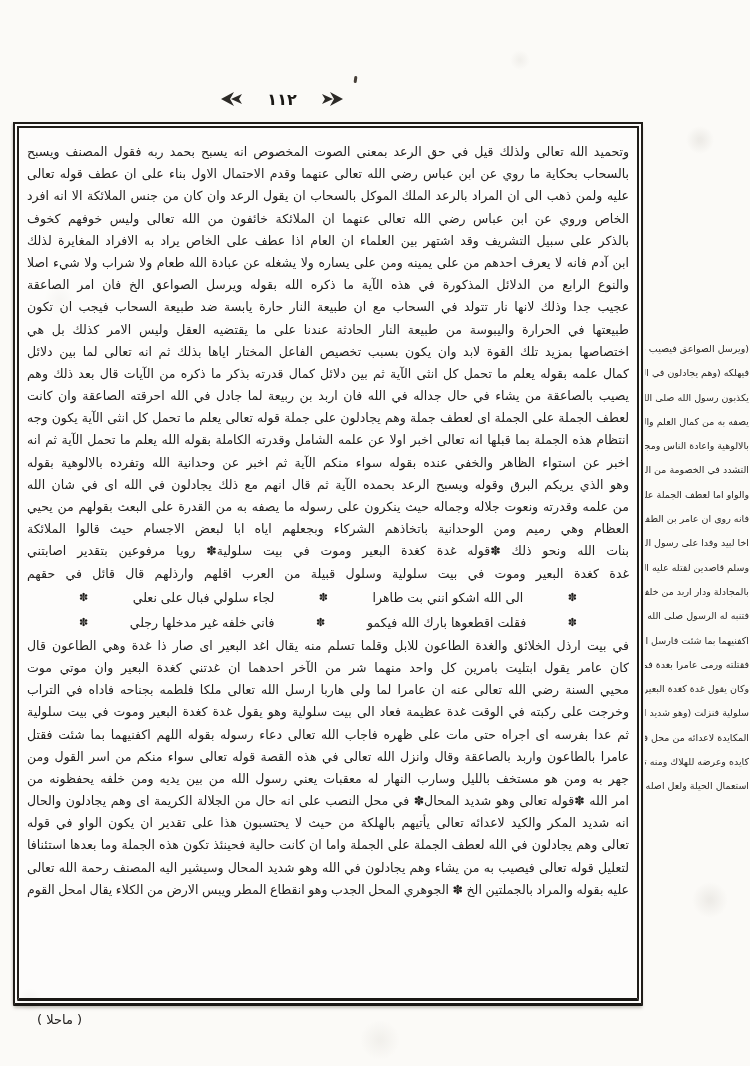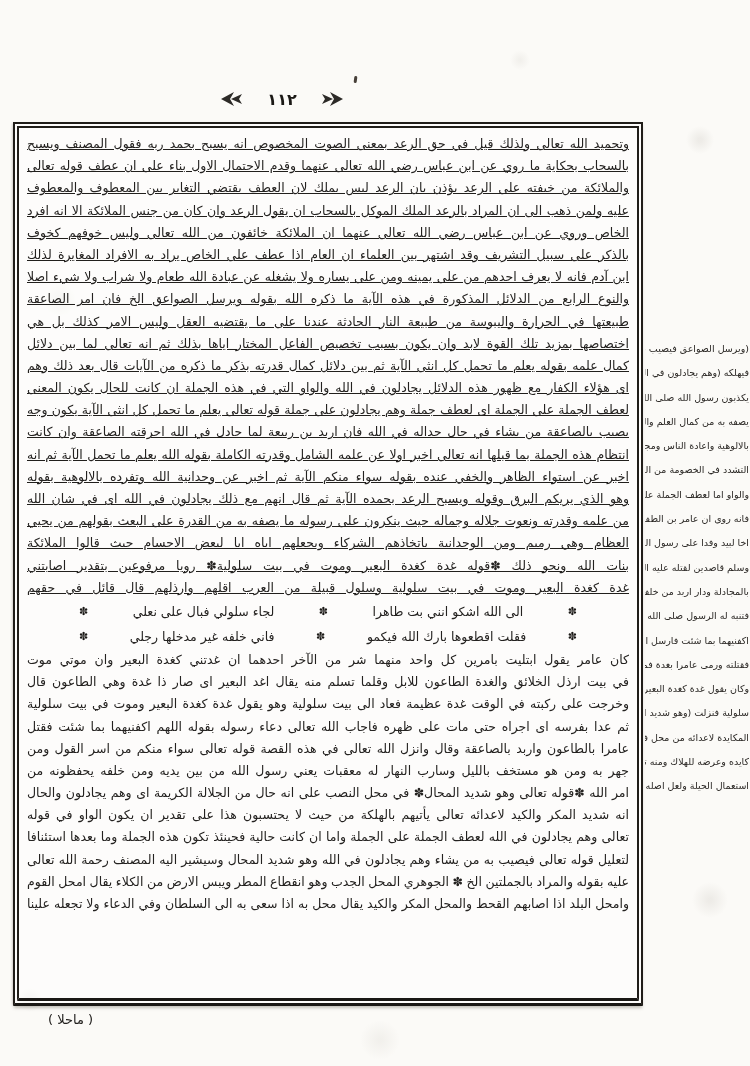--- a/index.html
+++ b/index.html
@@ -29,21 +29,21 @@
   }
   .frame{
     position:absolute;left:13px;top:122px;width:630px;height:884px;
     box-sizing:border-box;
     border:6px double #201d19;
     border-bottom:8px double #1a1815;
     background:rgba(255,255,255,.45);
     box-shadow:0 3px 3px -1px rgba(90,82,72,.35), -2px 0 2px -1px rgba(90,82,72,.2);
   }
   .main{padding:0 8px;}
-  .main:first-child{padding-top:5px;text-decoration:underline;}
+  .main:first-child{padding-top:13px;}
   .mline{
     height:22.2px;line-height:22.2px;overflow:hidden;
     direction:rtl;text-align:justify;text-align-last:justify;
     font-size:12.5px;letter-spacing:-.2px;word-spacing:-.5px;
     color:#242220;
   }
   .poetry{
     height:50px;padding:0 60px;direction:rtl;
     display:flex;flex-direction:column;justify-content:center;gap:4px;
   }
@@ -55,21 +55,21 @@
   .hemi{white-space:nowrap;}
   .gloss{
     position:absolute;right:1px;top:337px;width:104px;
     direction:rtl;
   }
   .gline{
     height:24.3px;line-height:24.3px;overflow:hidden;white-space:nowrap;
     font-size:9.5px;text-align:right;color:#2a2724;letter-spacing:-.2px;
   }
   .catchword{
-    position:absolute;left:48px;top:1012px;direction:rtl;
+    position:absolute;left:37px;top:1012px;direction:rtl;
     font-size:13px;color:#242220;
   }
 </style>
 </head>
 <body>
 
 <div class="header">
   <svg class="orn" width="22" height="14" viewBox="0 0 22 14">
     <path d="M22 7 L9 0 L13 7 L9 14 Z M12 7 L1 2 L4 7 L1 12 Z" fill="#1b1916"></path>
   </svg>
@@ -78,32 +78,31 @@
     <path d="M0 7 L13 0 L9 7 L13 14 Z M10 7 L21 2 L18 7 L21 12 Z" fill="#1b1916"></path>
   </svg>
 </div>
 
 <div class="speck"></div>
 
 <div class="frame">
   <div class="main">
       <div class="mline">وتحميد الله تعالى ولذلك قيل في حق الرعد بمعنى الصوت المخصوص انه يسبح بحمد ربه فقول المصنف ويسبح</div>
       <div class="mline">بالسحاب بحكاية ما روي عن ابن عباس رضي الله تعالى عنهما وقدم الاحتمال الاول بناء على ان عطف قوله تعالى</div>
-      <div class="mline">والملائكة من خيفته على الرعد يؤذن بان الرعد ليس بملك لان العطف يقتضي التغاير بين المعطوف والمعطوف</div>
       <div class="mline">عليه ولمن ذهب الى ان المراد بالرعد الملك الموكل بالسحاب ان يقول الرعد وان كان من جنس الملائكة الا انه افرد</div>
       <div class="mline">الخاص وروي عن ابن عباس رضي الله تعالى عنهما ان الملائكة خائفون من الله تعالى وليس خوفهم كخوف</div>
       <div class="mline">بالذكر على سبيل التشريف وقد اشتهر بين العلماء ان العام اذا عطف على الخاص يراد به الافراد المغايرة لذلك</div>
       <div class="mline">ابن آدم فانه لا يعرف احدهم من على يمينه ومن على يساره ولا يشغله عن عبادة الله طعام ولا شراب ولا شيء اصلا</div>
       <div class="mline">والنوع الرابع من الدلائل المذكورة في هذه الآية ما ذكره الله بقوله ويرسل الصواعق الخ فان امر الصاعقة</div>
+      <div class="mline">عجيب جدا وذلك لانها نار تتولد في السحاب مع ان طبيعة النار حارة يابسة ضد طبيعة السحاب فيجب ان تكون</div>
       <div class="mline">طبيعتها في الحرارة واليبوسة من طبيعة النار الحادثة عندنا على ما يقتضيه العقل وليس الامر كذلك بل هي</div>
       <div class="mline">اختصاصها بمزيد تلك القوة لابد وان يكون بسبب تخصيص الفاعل المختار اياها بذلك ثم انه تعالى لما بين دلائل</div>
       <div class="mline">كمال علمه بقوله يعلم ما تحمل كل انثى الآية ثم بين دلائل كمال قدرته بذكر ما ذكره من الآيات قال بعد ذلك وهم يجادلون</div>
-      <div class="mline">اى هؤلاء الكفار مع ظهور هذه الدلائل يجادلون في الله والواو التي في هذه الجملة ان كانت للحال يكون المعنى</div>
+      <div class="mline">يصيب بالصاعقة من يشاء في حال جداله في الله فان اربد بن ربيعة لما جادل في الله احرقته الصاعقة وان كانت</div>
       <div class="mline">لعطف الجملة على الجملة اى لعطف جملة وهم يجادلون على جملة قوله تعالى يعلم ما تحمل كل انثى الآية يكون وجه</div>
-      <div class="mline">يصيب بالصاعقة من يشاء في حال جداله في الله فان اربد بن ربيعة لما جادل في الله احرقته الصاعقة وان كانت</div>
       <div class="mline">انتظام هذه الجملة بما قبلها انه تعالى اخبر اولا عن علمه الشامل وقدرته الكاملة بقوله الله يعلم ما تحمل الآية ثم انه</div>
       <div class="mline">اخبر عن استواء الظاهر والخفي عنده بقوله سواء منكم الآية ثم اخبر عن وحدانية الله وتفرده بالالوهية بقوله</div>
       <div class="mline">وهو الذي يريكم البرق وقوله ويسبح الرعد بحمده الآية ثم قال انهم مع ذلك يجادلون في الله اى في شان الله</div>
       <div class="mline">من علمه وقدرته ونعوت جلاله وجماله حيث ينكرون على رسوله ما يصفه به من القدرة على البعث بقولهم من يحيي</div>
       <div class="mline">العظام وهي رميم ومن الوحدانية باتخاذهم الشركاء وبجعلهم اياه ابا لبعض الاجسام حيث قالوا الملائكة</div>
       <div class="mline">بنات الله ونحو ذلك ✽قوله غدة كغدة البعير وموت في بيت سلولية✽ رويا مرفوعين بتقدير اصابتني</div>
       <div class="mline">غدة كغدة البعير وموت في بيت سلولية وسلول قبيلة من العرب اقلهم وارذلهم قال قائل في حقهم</div>
     </div>
 
   <div class="poetry">
@@ -117,32 +116,32 @@
     <div class="vrow">
       <span class="vsep">✽</span>
       <span class="hemi">فقلت اقطعوها بارك الله فيكمو</span>
       <span class="vsep">✽</span>
       <span class="hemi">فاني خلفه غير مدخلها رجلي</span>
       <span class="vsep">✽</span>
     </div>
   </div>
 
   <div class="main">
+      <div class="mline">في بيت ارذل الخلائق والغدة الطاعون للابل وقلما تسلم منه يقال اغد البعير اى صار ذا غدة وهي الطاعون قال</div>
       <div class="mline">كان عامر يقول ابتليت بامرين كل واحد منهما شر من الآخر احدهما ان غدتني كغدة البعير وان موتي موت</div>
-      <div class="mline">في بيت ارذل الخلائق والغدة الطاعون للابل وقلما تسلم منه يقال اغد البعير اى صار ذا غدة وهي الطاعون قال</div>
+      <div class="mline">محيي السنة رضي الله تعالى عنه ان عامرا لما ولى هاربا ارسل الله تعالى ملكا فلطمه بجناحه فاداه في التراب</div>
       <div class="mline">وخرجت على ركبته في الوقت غدة عظيمة فعاد الى بيت سلولية وهو يقول غدة كغدة البعير وموت في بيت سلولية</div>
       <div class="mline">ثم عدا بفرسه اى اجراه حتى مات على ظهره فاجاب الله تعالى دعاء رسوله بقوله اللهم اكفنيهما بما شئت فقتل</div>
       <div class="mline">عامرا بالطاعون واربد بالصاعقة وقال وانزل الله تعالى في هذه القصة قوله تعالى سواء منكم من اسر القول ومن</div>
       <div class="mline">جهر به ومن هو مستخف بالليل وسارب النهار له معقبات يعني رسول الله من بين يديه ومن خلفه يحفظونه من</div>
       <div class="mline">امر الله ✽قوله تعالى وهو شديد المحال✽ في محل النصب على انه حال من الجلالة الكريمة اى وهم يجادلون والحال</div>
       <div class="mline">انه شديد المكر والكيد لاعدائه تعالى يأتيهم بالهلكة من حيث لا يحتسبون هذا على تقدير ان يكون الواو في قوله</div>
       <div class="mline">تعالى وهم يجادلون في الله لعطف الجملة على الجملة واما ان كانت حالية فحينئذ تكون هذه الجملة وما بعدها استئنافا</div>
       <div class="mline">لتعليل قوله تعالى فيصيب به من يشاء وهم يجادلون في الله وهو شديد المحال وسيشير اليه المصنف رحمة الله تعالى</div>
       <div class="mline">عليه بقوله والمراد بالجملتين الخ ✽ الجوهري المحل الجدب وهو انقطاع المطر ويبس الارض من الكلاء يقال امحل القوم</div>
-      <div class="mline">وامحل البلد اذا اصابهم القحط والمحل المكر والكيد يقال محل به اذا سعى به الى السلطان وفي الدعاء ولا تجعله علينا</div>
     </div>
 </div>
 
 <div class="gloss">
     <div class="gline">(ويرسل الصواعق فيصيب بها من يشاء)</div>
     <div class="gline">فيهلكه (وهم يجادلون في الله) حيث</div>
     <div class="gline">يكذبون رسول الله صلى الله عليه وسلم فيما</div>
     <div class="gline">يصفه به من كمال العلم والقدرة والتفرد</div>
     <div class="gline">بالالوهية واعادة الناس ومجازاتهم والجدال</div>
     <div class="gline">التشدد في الخصومة من الجدال وهو الفتل</div>

